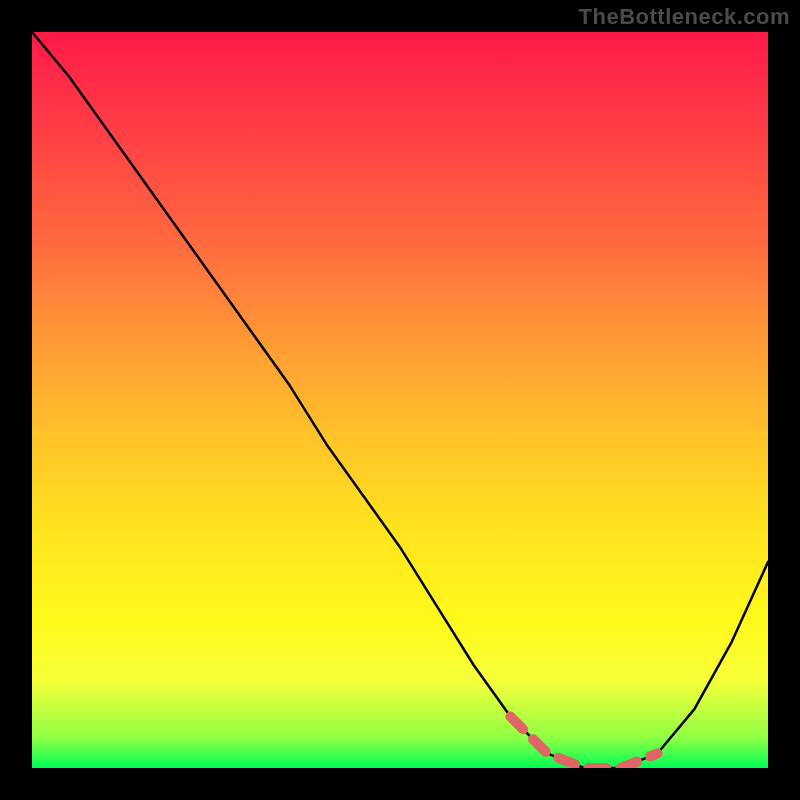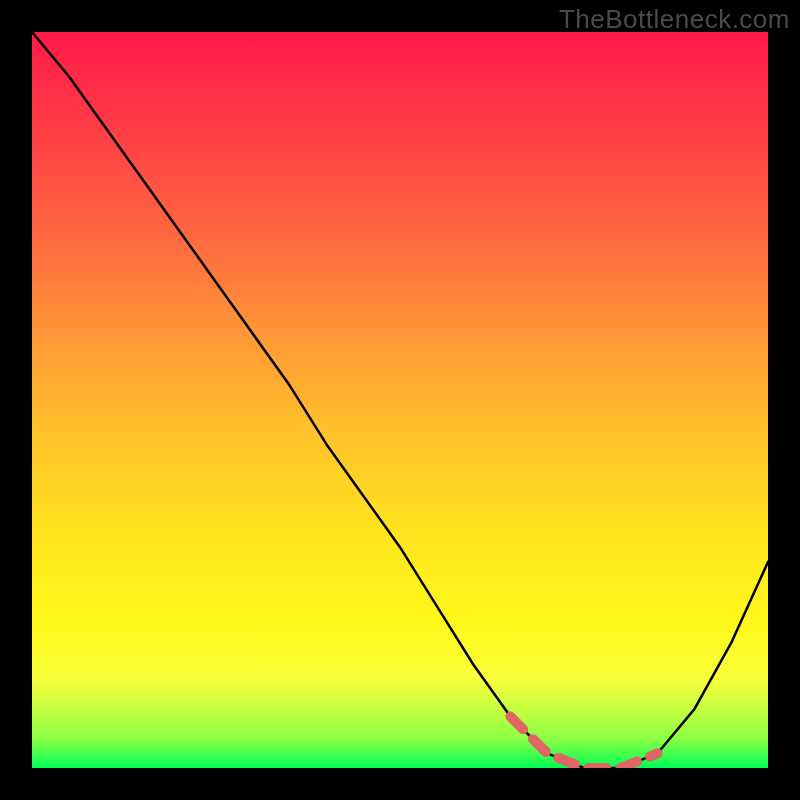--- a/index.html
+++ b/index.html
@@ -15,22 +15,22 @@
     position: relative;
     width: 800px;
     height: 800px;
     background: #000;
   }
   .watermark {
     position: absolute;
     top: 4px;
     right: 10px;
     color: #4b4b4b;
-    font-size: 26px;
-    font-weight: 400;
+    font-size: 22px;
+    font-weight: 700;
     letter-spacing: 0.5px;
     user-select: none;
   }
   .plot {
     position: absolute;
     left: 32px;
     top: 32px;
     width: 736px;
     height: 736px;
   }

